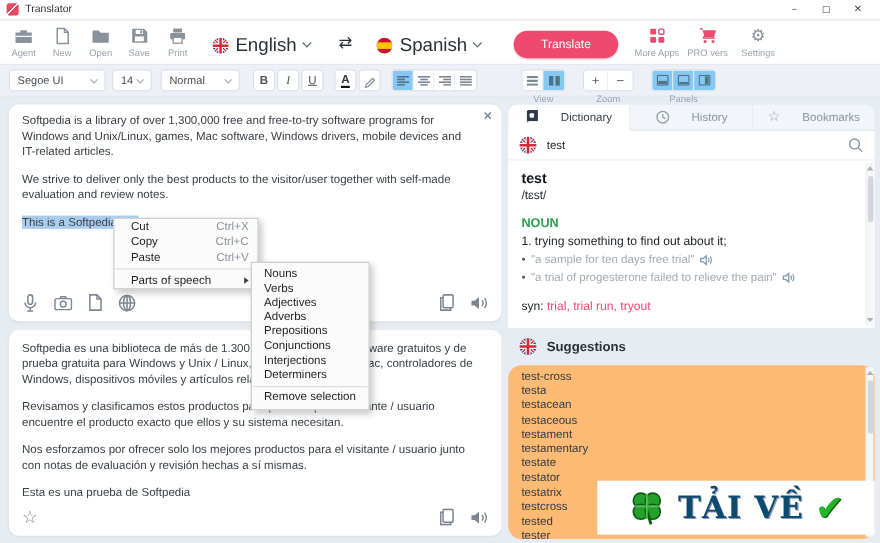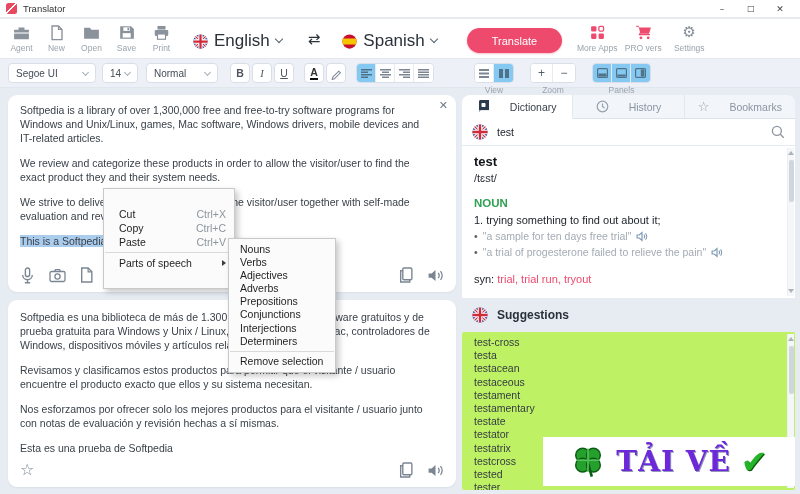--- a/index.html
+++ b/index.html
@@ -73,35 +73,35 @@
   .ex .bdot{color:#555e67}
   .synrow{margin-top:15px;font-size:11px;color:#20262c}
   .synlist{color:#ee4a6e}
   .vscroll{position:absolute;width:7px;background:#f4f6f8;border-left:1px solid #eceff3}
   .vthumb{position:absolute;left:1px;width:5px;background:#cfd6dd;border-radius:2px}
   .arr{position:absolute;left:0;width:0;height:0;border-left:3.5px solid transparent;border-right:3.5px solid transparent}
   .arr.up{border-bottom:4px solid #aab3bc}
   .arr.dn{border-top:4px solid #aab3bc}
   .sugheader{position:absolute;left:462px;top:300px;width:333px;height:30px;display:flex;align-items:center;gap:9px;padding-left:10px}
   .suglabel{font-size:12px;font-weight:bold;color:#2a3138}
-  .suglist{position:absolute;left:462px;top:332px;width:333px;height:158px;background:#bef264;border-radius:2px;padding:4px 0 0 12px;overflow:hidden}
+  .suglist{position:absolute;left:462px;top:332px;width:333px;height:158px;background:#fdba74;border-radius:12px;padding:4px 0 0 12px;overflow:hidden}
   .sugitem{height:13.2px;line-height:13.2px;font-size:10.5px;color:#343b42}
 
   
-  .ctxmenu{position:absolute;left:103px;top:188px;width:132px;background:#fbfbfb;border:1px solid #c9c9c9;box-shadow:3px 3px 6px rgba(0,0,0,.22);z-index:80;padding:18px 0;font-size:10.5px;color:#1f1f1f}
+  .ctxmenu{position:absolute;left:103px;top:198px;width:132px;background:#fbfbfb;border:1px solid #c9c9c9;box-shadow:3px 3px 6px rgba(0,0,0,.22);z-index:80;padding:0 0;font-size:10.5px;color:#1f1f1f}
   .mitem{height:14px;line-height:14px;padding:0 8px 0 15px;display:flex;align-items:center;justify-content:space-between}
   .mshort{color:#8d959d}
   .msep{height:1px;background:#dadada;margin:3px 1px}
   .marrow{width:0;height:0;border-top:3.5px solid transparent;border-bottom:3.5px solid transparent;border-left:4.5px solid #3d3d3d}
   .submenu{position:absolute;left:228px;top:238px;width:108px;background:#fbfbfb;border:1px solid #c9c9c9;box-shadow:3px 3px 6px rgba(0,0,0,.22);z-index:81;padding:4px 0;font-size:10.5px;color:#1f1f1f}
   .smitem{height:13.1px;line-height:13.1px;padding:0 8px 0 11px}
 
   
   .badge{position:absolute;left:543px;top:437px;width:252px;height:49px;background:#fff;z-index:90;display:flex;align-items:center;justify-content:center;gap:10px}
-  .badgetext{font-family:"DejaVu Serif",serif;font-weight:bold;font-size:28px;color:#6d28d9;letter-spacing:1px;text-shadow:1px 1px 0 rgba(12,24,100,.45)}
+  .badgetext{font-family:"DejaVu Serif",serif;font-weight:bold;font-size:28px;color:#0c4a6e;letter-spacing:1px;text-shadow:1px 1px 0 rgba(12,24,100,.45)}
   .badgecheck{font-family:"DejaVu Sans",sans-serif;font-size:32px;font-weight:bold;color:#23b428;text-shadow:1px 1px 0 #0c570c;line-height:32px}
 </style>
 </head>
 <body>
 
 <div class="titlebar">
   <div class="applogo"></div>
   <span class="titletext">Translator</span>
   <div class="winctrls">
     <span class="wc">–</span>
@@ -327,21 +327,20 @@
         </div>
     </div>
     <span class="glabel">Panels</span>
   </div>
 </div>
 
 <div class="panel srcpanel">
   <span class="closex">✕</span>
   <div class="edittext">
     <p>Softpedia is a library of over 1,300,000 free and free-to-try software programs for Windows and Unix/Linux, games, Mac software, Windows drivers, mobile devices and IT-related articles.</p>
-    <p>We review and categorize these products in order to allow the visitor/user to find the exact product they and their system needs.</p>
     <p>We strive to deliver only the best products to the visitor/user together with self-made evaluation and review notes.</p>
     <p><span class="seltext">This is a Softpedia test</span></p>
   </div>
   <div class="panelfoot">
     <svg width="15" height="17" viewBox="0 0 14 16">
         <g fill="none" stroke="#7b8692" stroke-width="1.3">
           <rect x="5" y="1" width="4" height="8" rx="2"></rect>
           <path d="M2.5 7.5a4.5 4.5 0 0 0 9 0M7 12v2.5M4.5 14.8h5"></path>
         </g>
       </svg>

